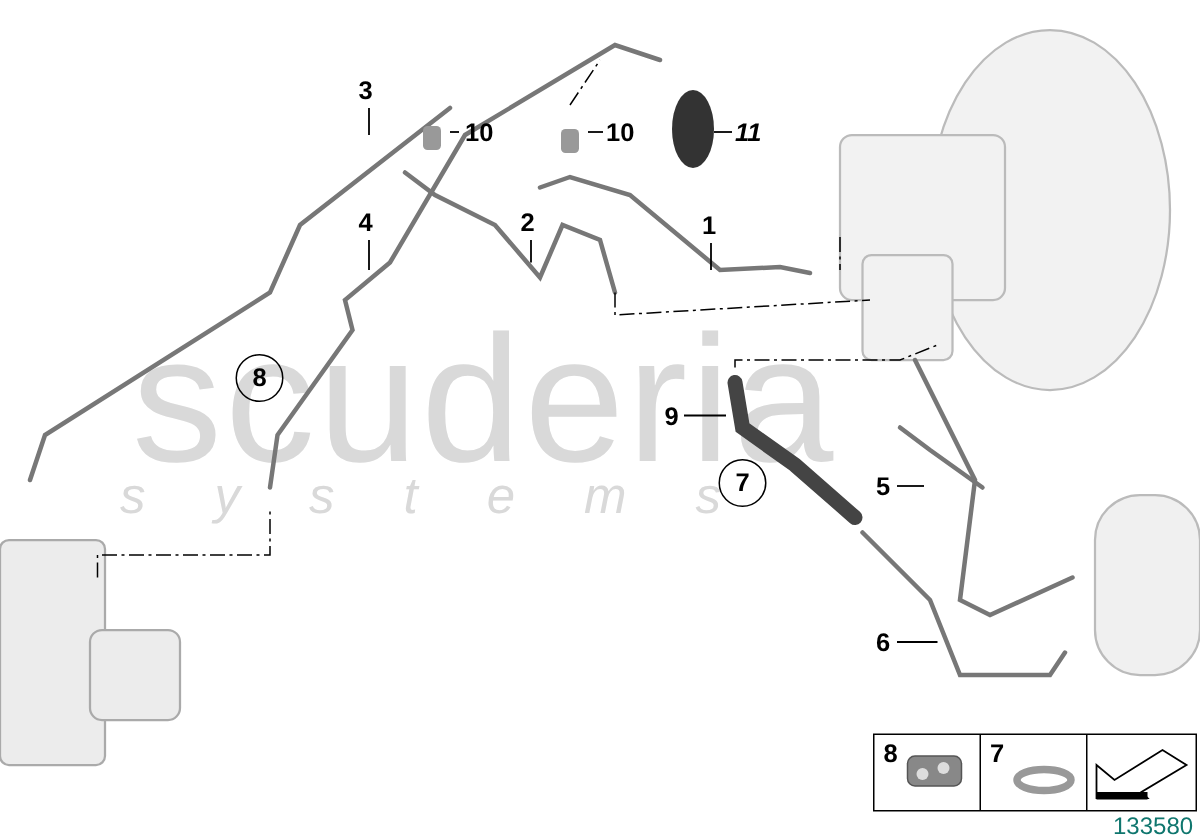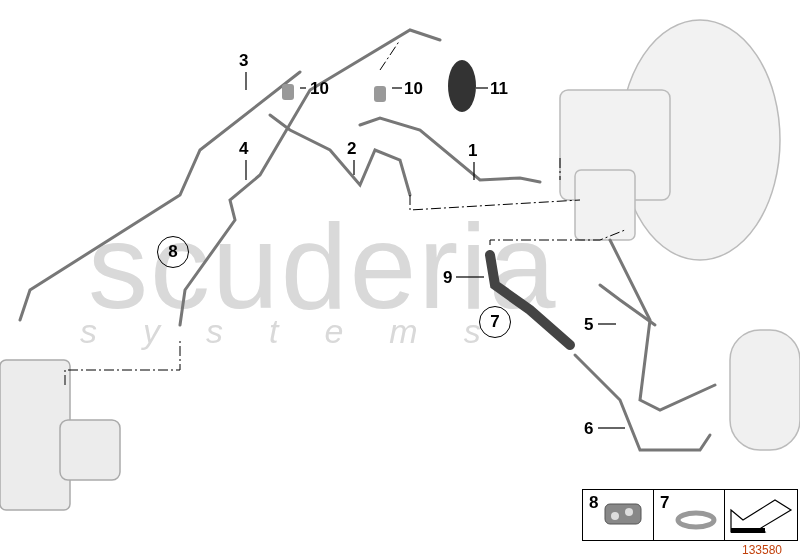--- a/index.html
+++ b/index.html
@@ -7,21 +7,21 @@
   .wm { position:absolute; color:#d9d9d9; font-weight:normal; font-family:"Liberation Sans", sans-serif; }
   .wm-main { left:88px; top:206px; font-size:120px; letter-spacing:2px; line-height:1; }
   .wm-sub { left:80px; top:312px; font-size:34px; letter-spacing:46px; font-weight:normal;font-style:italic; }
   .label { position:absolute; font-weight:bold; font-size:17px; color:#000; line-height:1; }
   .circle { position:absolute; width:30px; height:30px; border:1.5px solid #000; border-radius:50%; display:flex; align-items:center; justify-content:center; font-weight:bold; font-size:17px; }
   svg.diagram { position:absolute; left:0; top:0; }
   .legend { position:absolute; left:582px; top:489px; width:214px; height:50px; border:1px solid #000; display:flex; }
   .legend .cell { position:relative; border-right:1px solid #000; }
   .legend .cell:last-child { border-right:none; }
   .legend .num { position:absolute; left:6px; top:3px; font-weight:bold; font-size:17px; }
-  .docid { position:absolute; left:742px; top:543px; font-size:12px; color:#c2410c; }
+  .docid { position:absolute; left:742px; top:543px; font-size:16px; color:#0f766e; }
 </style>
 </head>
 <body>
 
 <div class="wm wm-main">scuderia</div>
 <div class="wm wm-sub">systems</div>
 
 <svg class="diagram" width="800" height="560" viewBox="0 0 800 560">
 
   <g fill="#f2f2f2" stroke="#bbb" stroke-width="1.5">
@@ -73,21 +73,21 @@
     <line x1="474" y1="162" x2="474" y2="180"></line>
     <line x1="456" y1="277" x2="484" y2="277"></line>
     <line x1="598" y1="324" x2="616" y2="324"></line>
     <line x1="598" y1="428" x2="625" y2="428"></line>
   </g>
 </svg>
 
 <div class="label" style="left:239px;top:52px;">3</div>
 <div class="label" style="left:310px;top:80px;">10</div>
 <div class="label" style="left:404px;top:80px;">10</div>
-<div class="label" style="left:490px;top:80px;">11</div>
+<div class="label" style="left:490px;top:80px;font-style:italic;">11</div>
 <div class="label" style="left:239px;top:140px;">4</div>
 <div class="label" style="left:347px;top:140px;">2</div>
 <div class="label" style="left:468px;top:142px;">1</div>
 <div class="label" style="left:443px;top:269px;">9</div>
 <div class="label" style="left:584px;top:316px;">5</div>
 <div class="label" style="left:584px;top:420px;">6</div>
 
 <div class="circle" style="left:157px;top:236px;">8</div>
 <div class="circle" style="left:479px;top:306px;">7</div>
 

